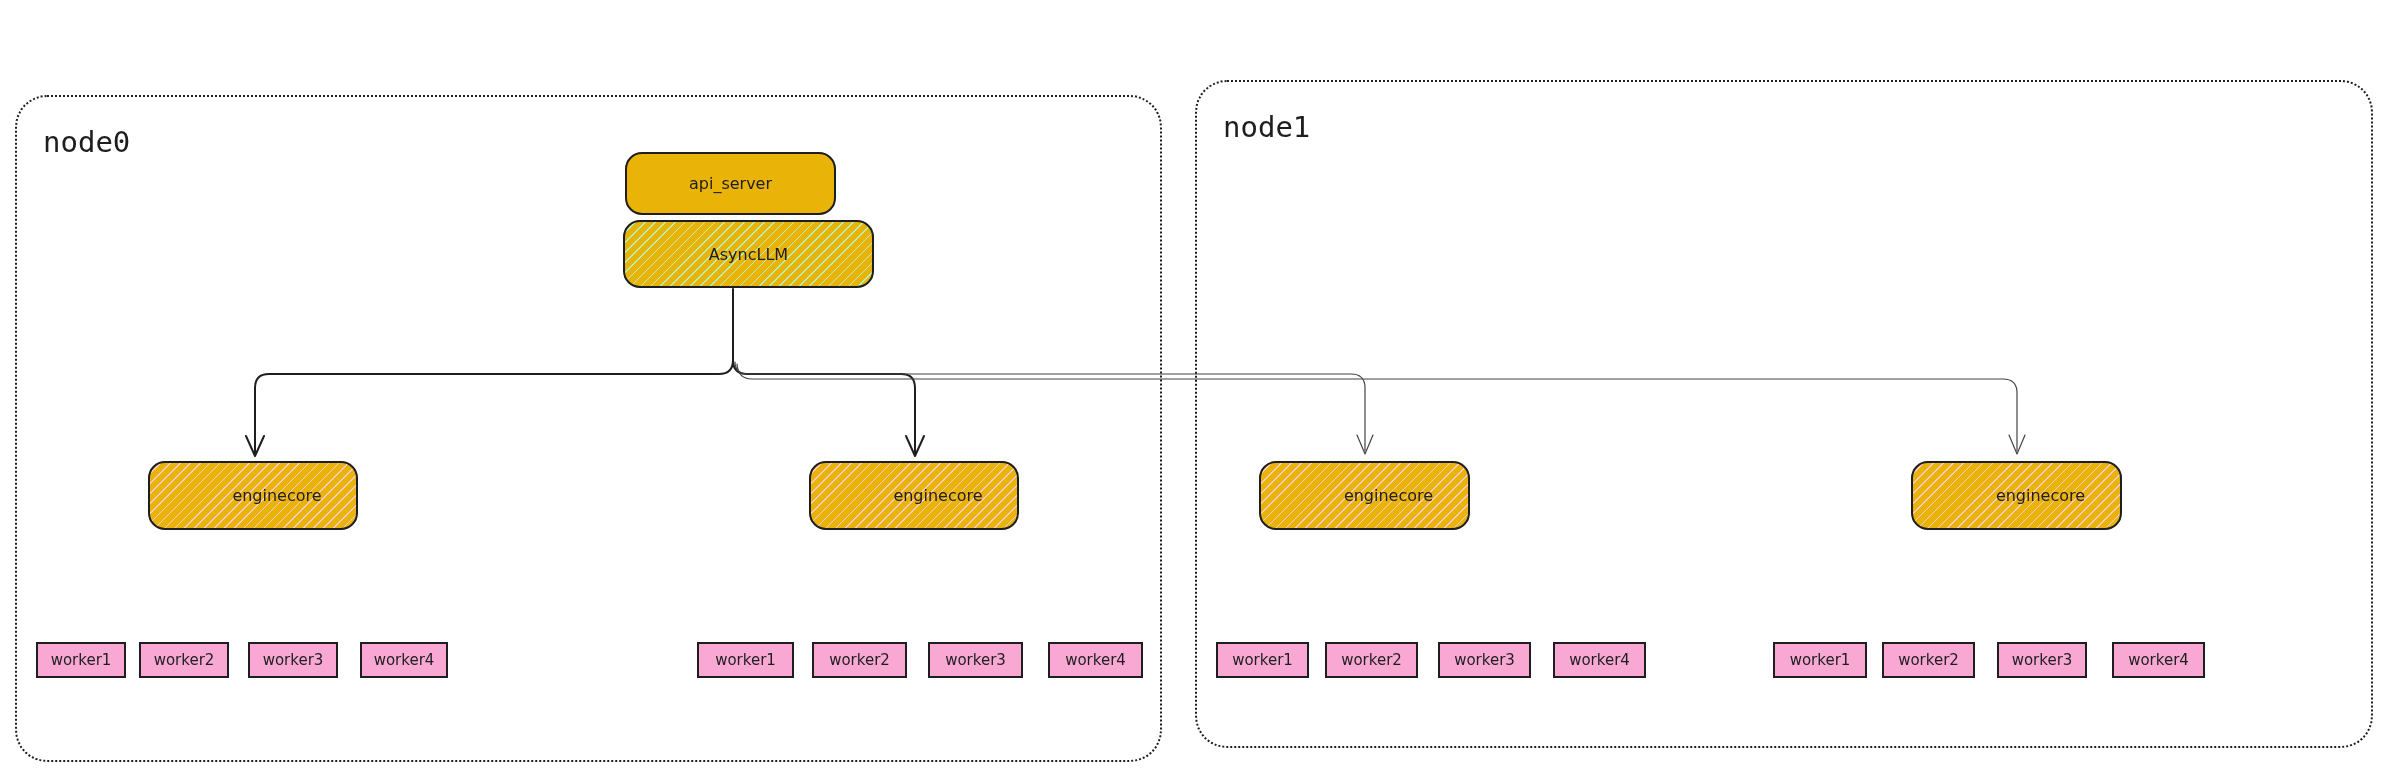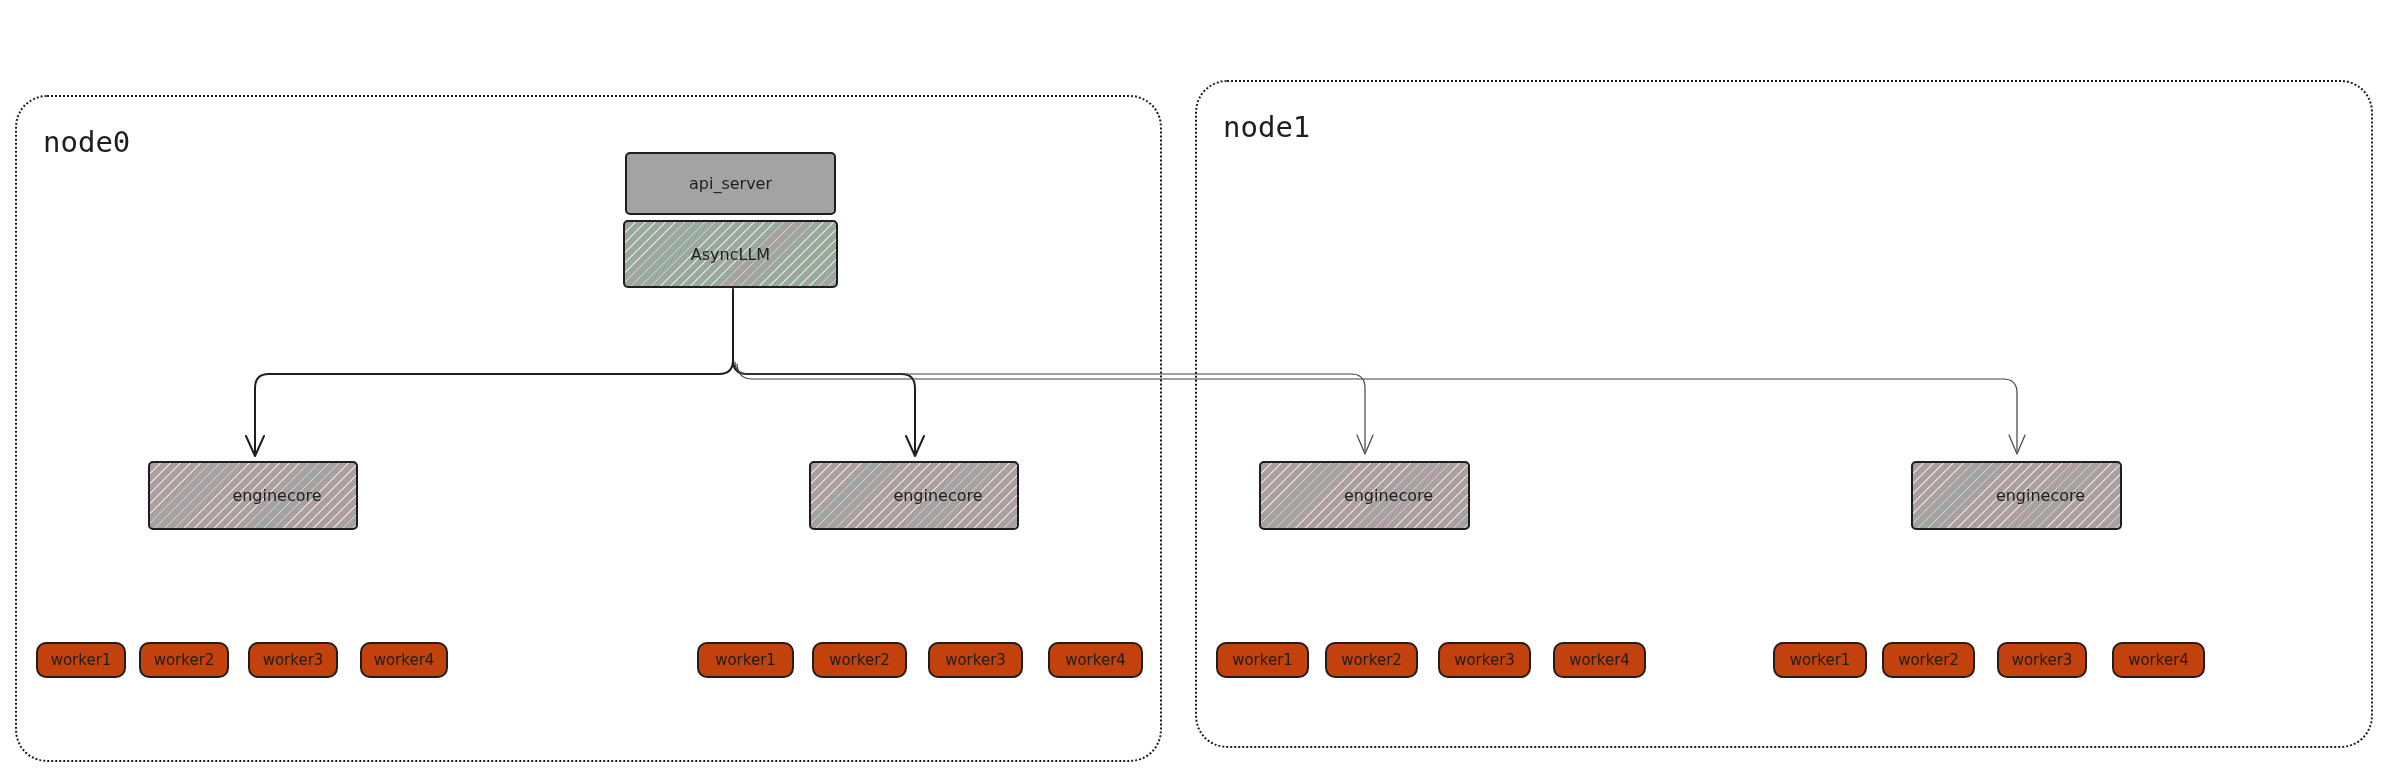--- a/index.html
+++ b/index.html
@@ -34,22 +34,22 @@
     position: absolute;
     left: 26px; top: 28px;
     font-family: "DejaVu Sans Mono", monospace;
     font-weight: normal;
     font-size: 29px;
     color: #1e1e1e;
   }
   .shape {
     position: absolute;
     border: 2px solid #1e1e1e;
-    border-radius: 5px;
-    background-color: #a3a3a3;
+    border-radius: 17px;
+    background-color: #eab308;
     box-sizing: border-box;
     display: flex;
     align-items: center;
     justify-content: center;
     font-size: 16px;
     color: #1e1e1e;
     white-space: nowrap;
   }
   .hatch-green {
     background-image: repeating-linear-gradient(135deg,
@@ -58,22 +58,22 @@
   .hatch-red {
     background-image: repeating-linear-gradient(135deg,
       #ffc9c9 0px, #ffc9c9 1.1px, transparent 1.1px, transparent 7px);
     padding-left: 48px;
   }
   .worker {
     position: absolute;
     top: 642px;
     height: 36px;
     border: 2px solid #1e1e1e;
-    border-radius: 10px;
-    background: #c2410c;
+    border-radius: 0;
+    background: #f9a8d4;
     box-sizing: border-box;
     display: flex;
     align-items: center;
     justify-content: center;
     font-size: 15px;
     color: #1e1e1e;
     white-space: nowrap;
   }
   .arrows {
     position: absolute;
@@ -106,21 +106,21 @@
 
   <div class="node-box" style="left:15px; top:95px; width:1147px; height:667px;">
     <div class="node-label">node0</div>
   </div>
 
   <div class="node-box" style="left:1195px; top:80px; width:1178px; height:668px;">
     <div class="node-label">node1</div>
   </div>
 
   <div class="shape" style="left:625px; top:152px; width:211px; height:63px;">api_server</div>
-  <div class="shape hatch-green" style="left:623px; top:220px; width:215px; height:68px;">AsyncLLM</div>
+  <div class="shape hatch-green" style="left:623px; top:220px; width:251px; height:68px;">AsyncLLM</div>
 
   <div class="shape hatch-red" style="left:148px; top:461px; width:210px; height:69px;">enginecore</div>
   <div class="shape hatch-red" style="left:809px; top:461px; width:210px; height:69px;">enginecore</div>
   <div class="shape hatch-red" style="left:1259px; top:461px; width:211px; height:69px;">enginecore</div>
   <div class="shape hatch-red" style="left:1911px; top:461px; width:211px; height:69px;">enginecore</div>
 
   <div class="worker" style="left:36px;  width:90px;">worker1</div>
   <div class="worker" style="left:139px; width:90px;">worker2</div>
   <div class="worker" style="left:248px; width:90px;">worker3</div>
   <div class="worker" style="left:360px; width:88px;">worker4</div>

